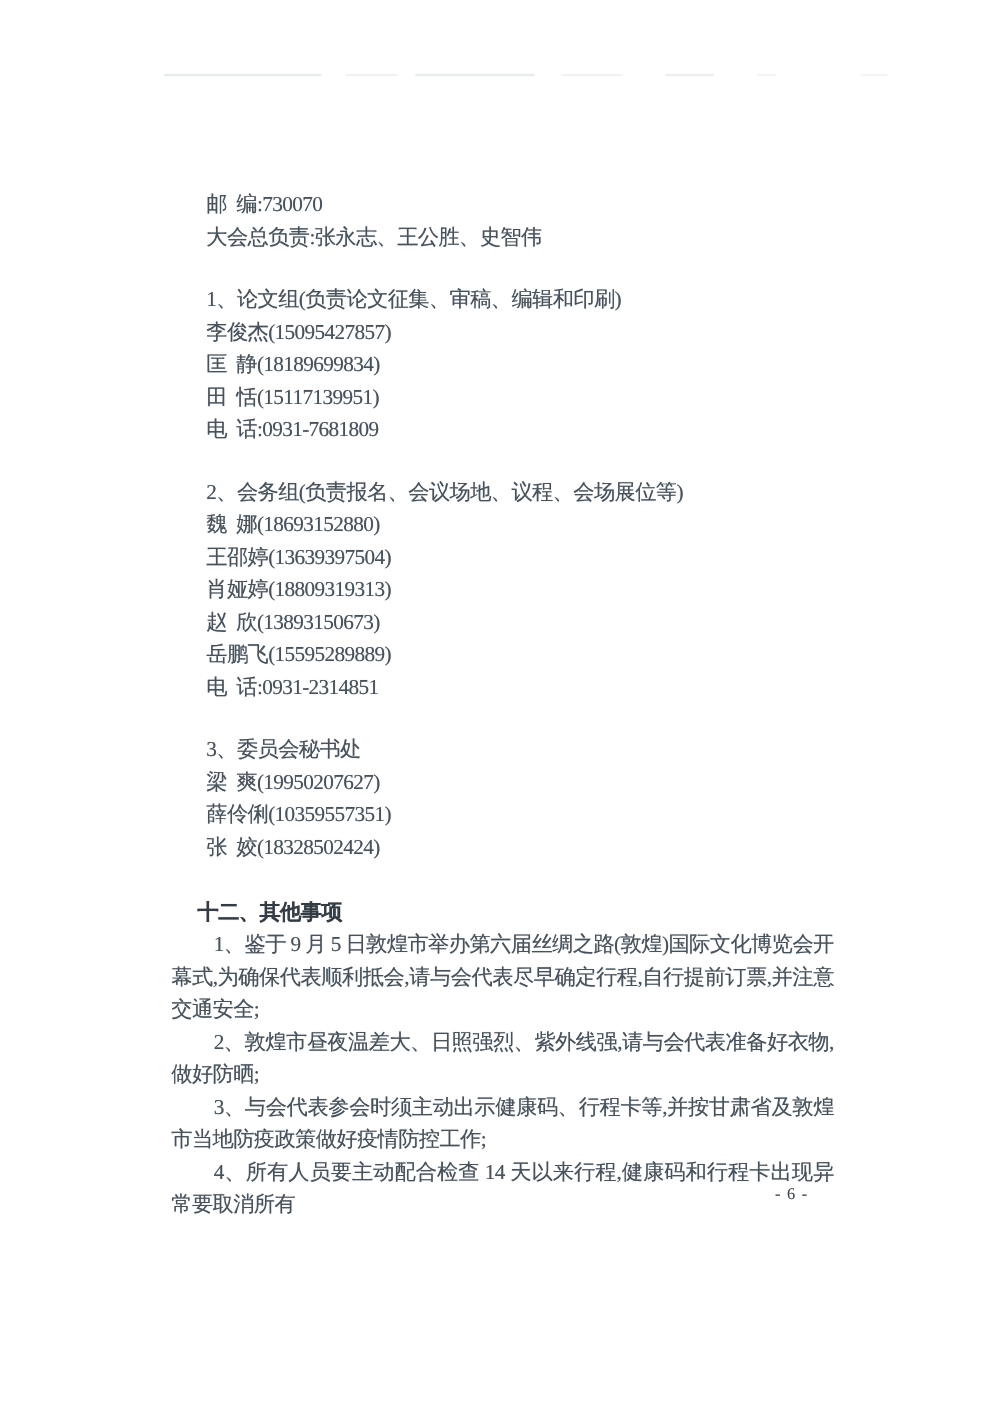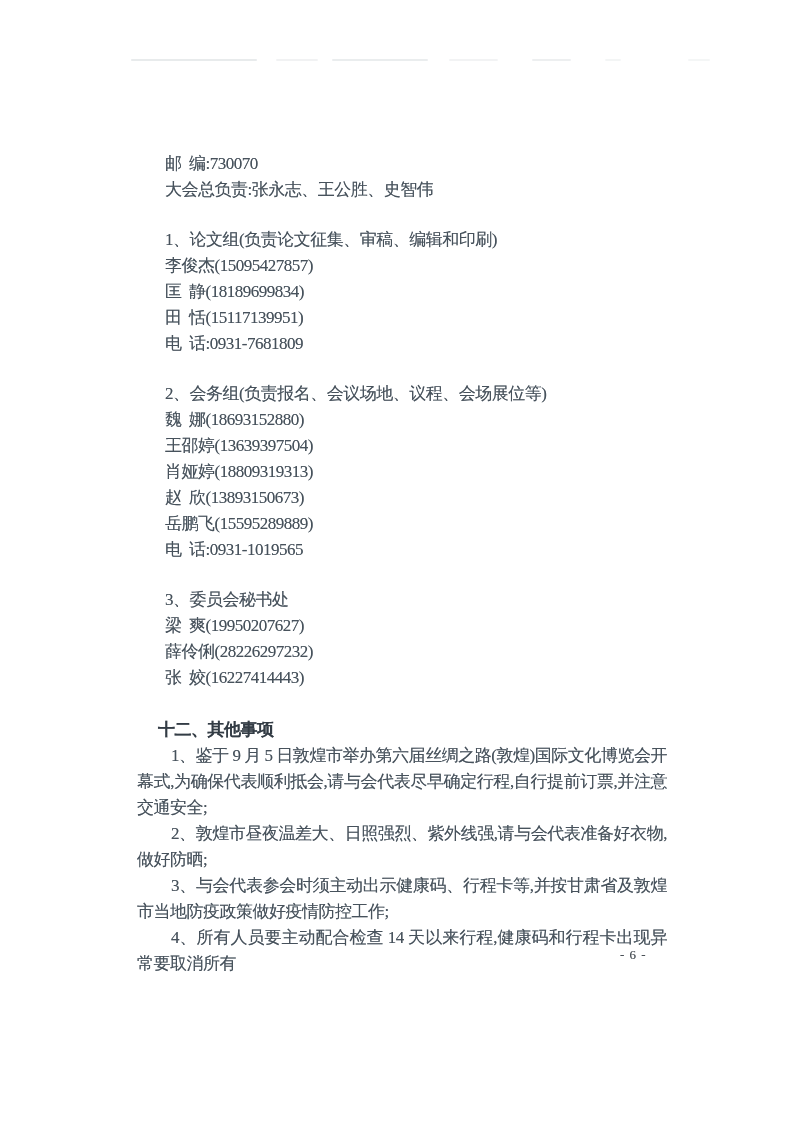--- a/index.html
+++ b/index.html
@@ -127,28 +127,28 @@
         <div class="line">电  话:0931-7681809</div>
       </div>
 
       <div class="group">
         <div class="line">2、会务组(负责报名、会议场地、议程、会场展位等)</div>
         <div class="line">魏  娜(18693152880)</div>
         <div class="line">王邵婷(13639397504)</div>
         <div class="line">肖娅婷(18809319313)</div>
         <div class="line">赵  欣(13893150673)</div>
         <div class="line">岳鹏飞(15595289889)</div>
-        <div class="line">电  话:0931-1019565</div>
+        <div class="line">电  话:0931-2314851</div>
       </div>
 
       <div class="group">
         <div class="line">3、委员会秘书处</div>
         <div class="line">梁  爽(19950207627)</div>
-        <div class="line">薛伶俐(28226297232)</div>
-        <div class="line">张  姣(16227414443)</div>
+        <div class="line">薛伶俐(10359557351)</div>
+        <div class="line">张  姣(18328502424)</div>
       </div>
 
     </div>
 
     <div class="other-section">
       <div class="section-heading">十二、其他事项</div>
       <p class="para">1、鉴于 9 月 5 日敦煌市举办第六届丝绸之路(敦煌)国际文化博览会开幕式,为确保代表顺利抵会,请与会代表尽早确定行程,自行提前订票,并注意交通安全;</p>
       <p class="para">2、敦煌市昼夜温差大、日照强烈、紫外线强,请与会代表准备好衣物,做好防晒;</p>
       <p class="para">3、与会代表参会时须主动出示健康码、行程卡等,并按甘肃省及敦煌市当地防疫政策做好疫情防控工作;</p>
       <p class="para">4、所有人员要主动配合检查 14 天以来行程,健康码和行程卡出现异常要取消所有</p>

